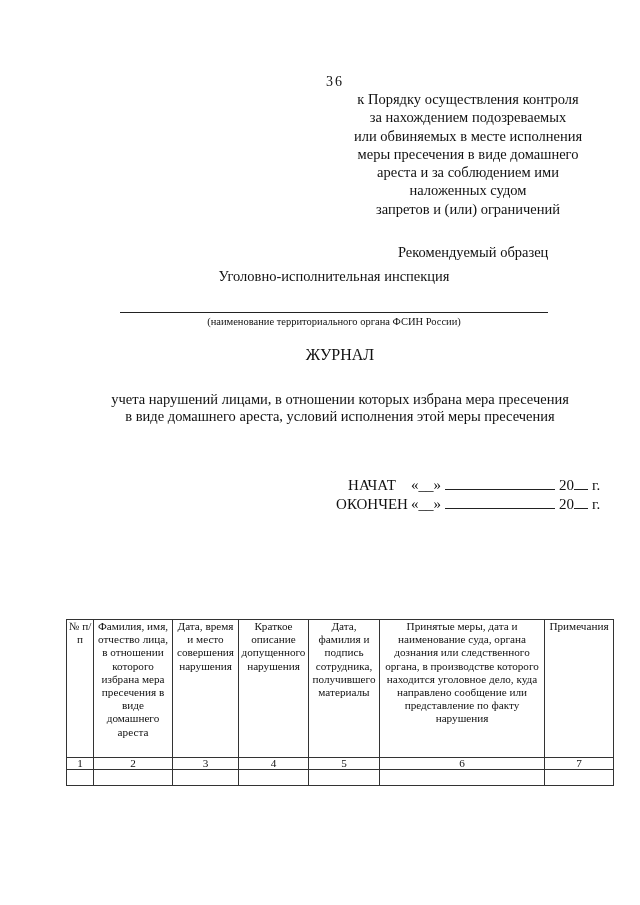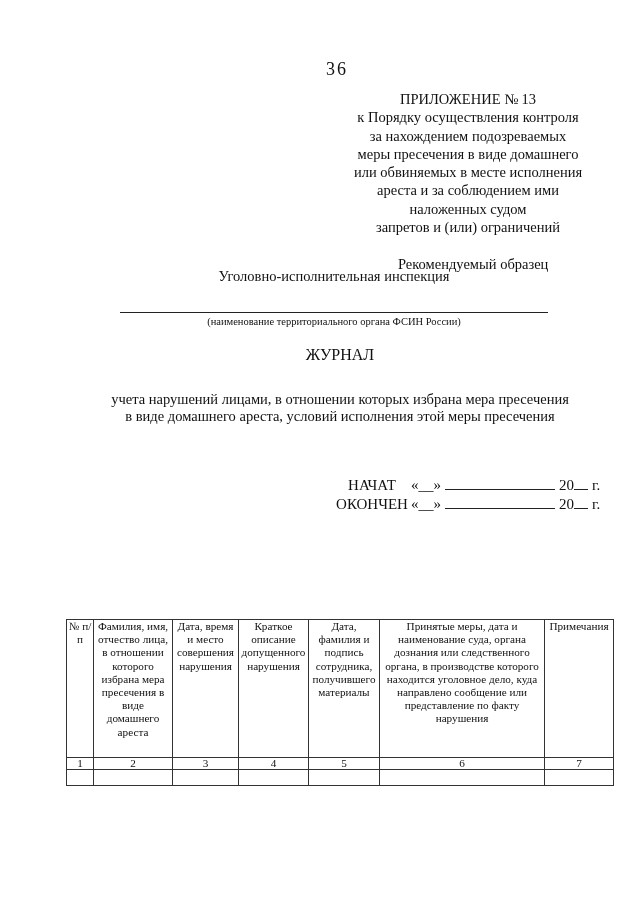--- a/index.html
+++ b/index.html
@@ -1,23 +1,23 @@
 <!DOCTYPE html>
 <html><head>
   <meta charset="utf-8">
   <style>
     html, body { margin: 0; padding: 0; background: #ffffff; }
     body { width: 640px; height: 905px; position: relative; overflow: hidden;
            font-family: "Liberation Serif", "DejaVu Serif", serif; color: #111; }
     .abs { position: absolute; }
-    .page-num { left: 326px; top: 59px; font-size: 18px; letter-spacing: 2px; }
+    .page-num { left: 326px; top: 74px; font-size: 14px; letter-spacing: 2px; }
     .appendix { left: 320px; top: 90px; width: 296px; text-align: center;
                 font-size: 14.5px; line-height: 18.3px; }
     .appendix div { white-space: nowrap; }
-    .sample { left: 398px; top: 244px; font-size: 14.5px; margin-top: 12px; }
+    .sample { left: 398px; top: 244px; font-size: 14.5px; }
     .inspection { left: 120px; top: 268px; width: 428px; text-align: center; font-size: 14.5px; }
     .org-line { left: 120px; top: 312px; width: 428px; border-top: 1.3px solid #222; }
     .org-caption { left: 120px; top: 316px; width: 428px; text-align: center; font-size: 10.5px; }
     .journal-title { left: 100px; top: 346px; width: 480px; text-align: center; font-size: 16px; }
     .journal-sub { left: 80px; top: 365px; width: 520px; text-align: center;
                    font-size: 14.5px; line-height: 17px; margin-top: 26px; }
     .dates { left: 333px; top: 476px; font-size: 15px; line-height: 19px; text-align: center; }
     .dates .row { display: flex; white-space: nowrap; }
     .dates .lbl { width: 78px; }
     .dates .blank { display: inline-block; border-bottom: 1px solid #222; height: 13px; vertical-align: baseline; }
@@ -29,25 +29,24 @@
     table.journal th { height: 137px; }
     table.journal tr.nums td { height: 11px; line-height: 11px; vertical-align: middle; }
     table.journal tr.empty td { height: 15px; }
   </style>
 </head>
 <body>
 
 <div class="abs page-num">36</div>
 
 <div class="abs appendix">
-  <div>ПРИЛОЖЕНИЕ № 13</div>
   <div>к Порядку осуществления контроля</div>
   <div>за нахождением подозреваемых</div>
+  <div>или обвиняемых в месте исполнения</div>
   <div>меры пресечения в виде домашнего</div>
-  <div>или обвиняемых в месте исполнения</div>
   <div>ареста и за соблюдением ими</div>
   <div>наложенных судом</div>
   <div>запретов и (или) ограничений</div>
 </div>
 
 <div class="abs sample">Рекомендуемый образец</div>
 
 <div class="abs inspection">Уголовно-исполнительная инспекция</div>
 <div class="abs org-line"></div>
 <div class="abs org-caption">(наименование территориального органа ФСИН России)</div>

